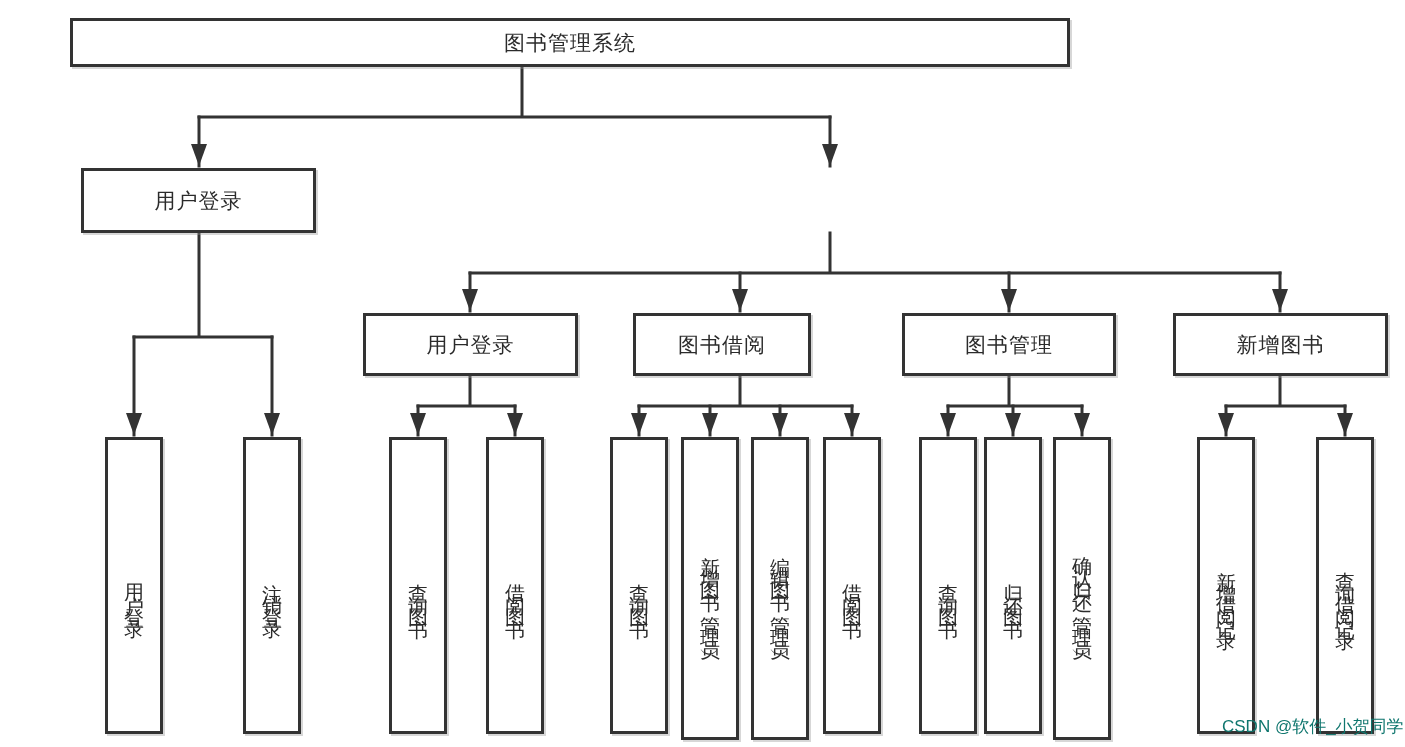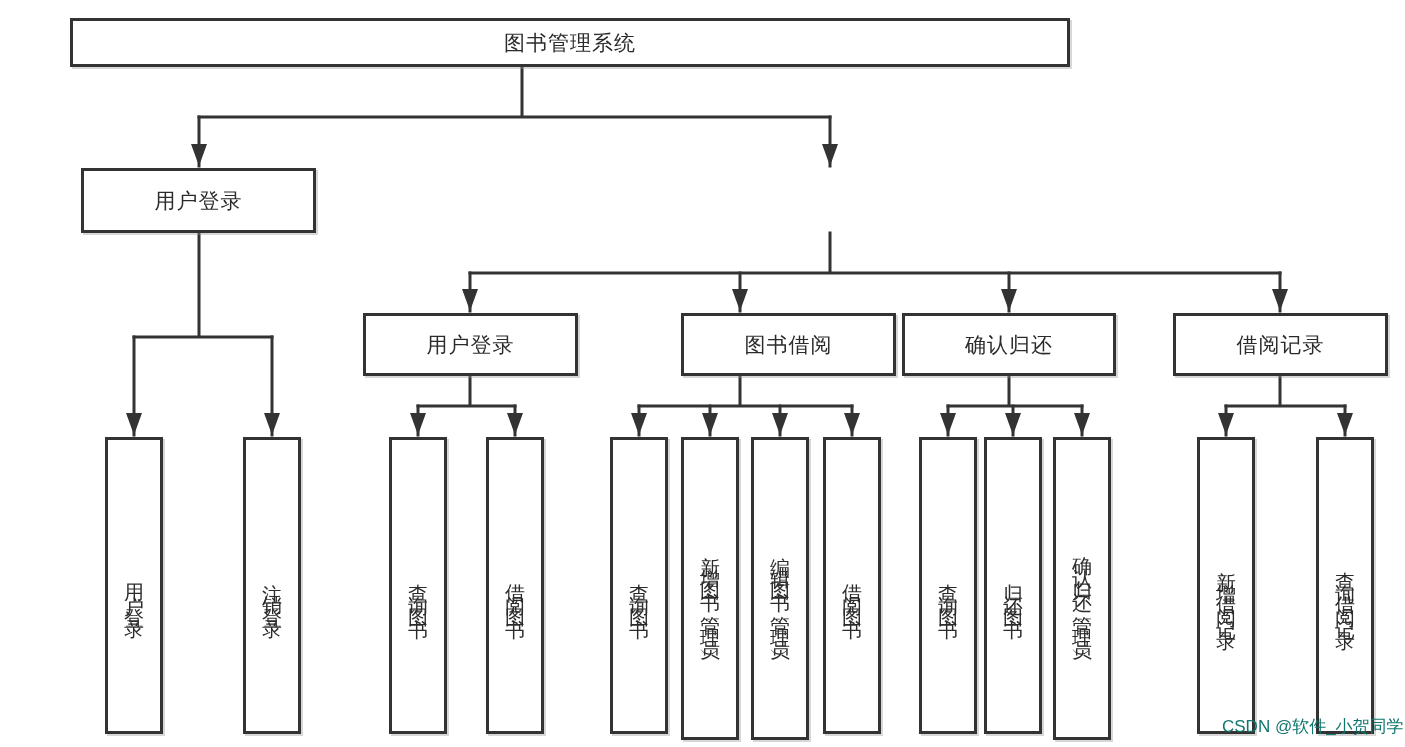--- a/index.html
+++ b/index.html
@@ -79,28 +79,28 @@
     <span class="hlabel">图书管理系统</span>
   </div>
 
   <div class="box" style="left:81px;top:168px;width:235px;height:65px;">
     <span class="hlabel">用户登录</span>
   </div>
 
   <div class="box" style="left:363px;top:313px;width:215px;height:63px;">
     <span class="hlabel">用户登录</span>
   </div>
-  <div class="box" style="left:633px;top:313px;width:215px;height:63px;margin-left:48px;">
+  <div class="box" style="left:633px;top:313px;width:178px;height:63px;">
     <span class="hlabel">图书借阅</span>
   </div>
   <div class="box" style="left:902px;top:313px;width:214px;height:63px;">
-    <span class="hlabel">确认归还</span>
+    <span class="hlabel">图书管理</span>
   </div>
   <div class="box" style="left:1173px;top:313px;width:215px;height:63px;">
-    <span class="hlabel">借阅记录</span>
+    <span class="hlabel">新增图书</span>
   </div>
 
   <div class="box" style="left:105px;top:437px;width:58px;height:297px;">
     <span class="vlabel">用户登录</span>
   </div>
   <div class="box" style="left:243px;top:437px;width:58px;height:297px;">
     <span class="vlabel">注销登录</span>
   </div>
 
   <div class="box" style="left:389px;top:437px;width:58px;height:297px;">

